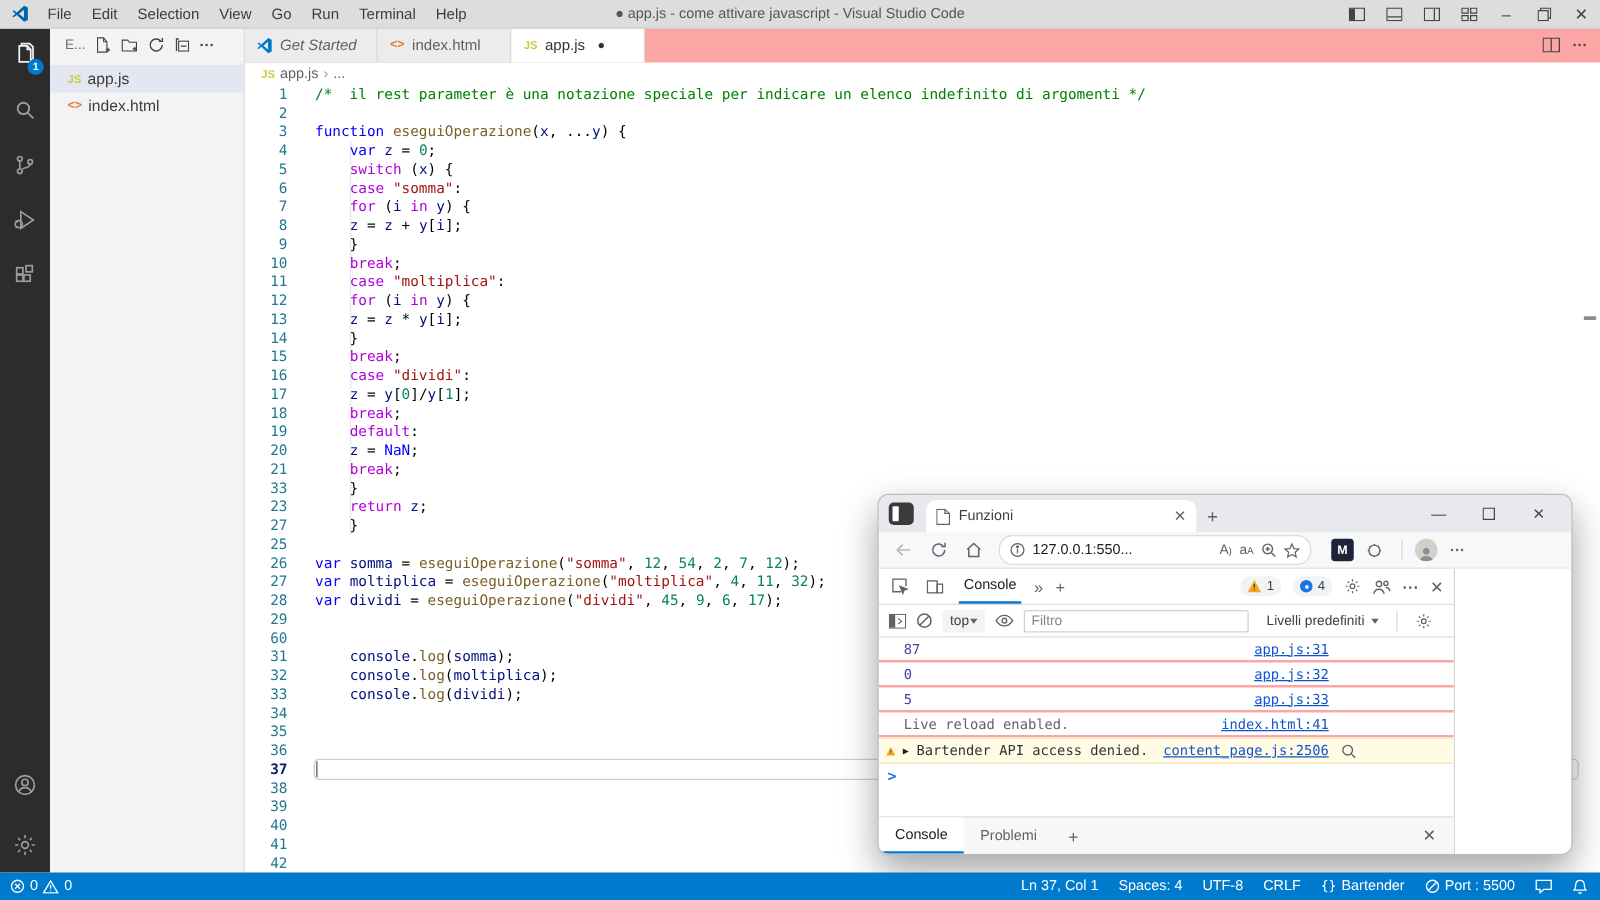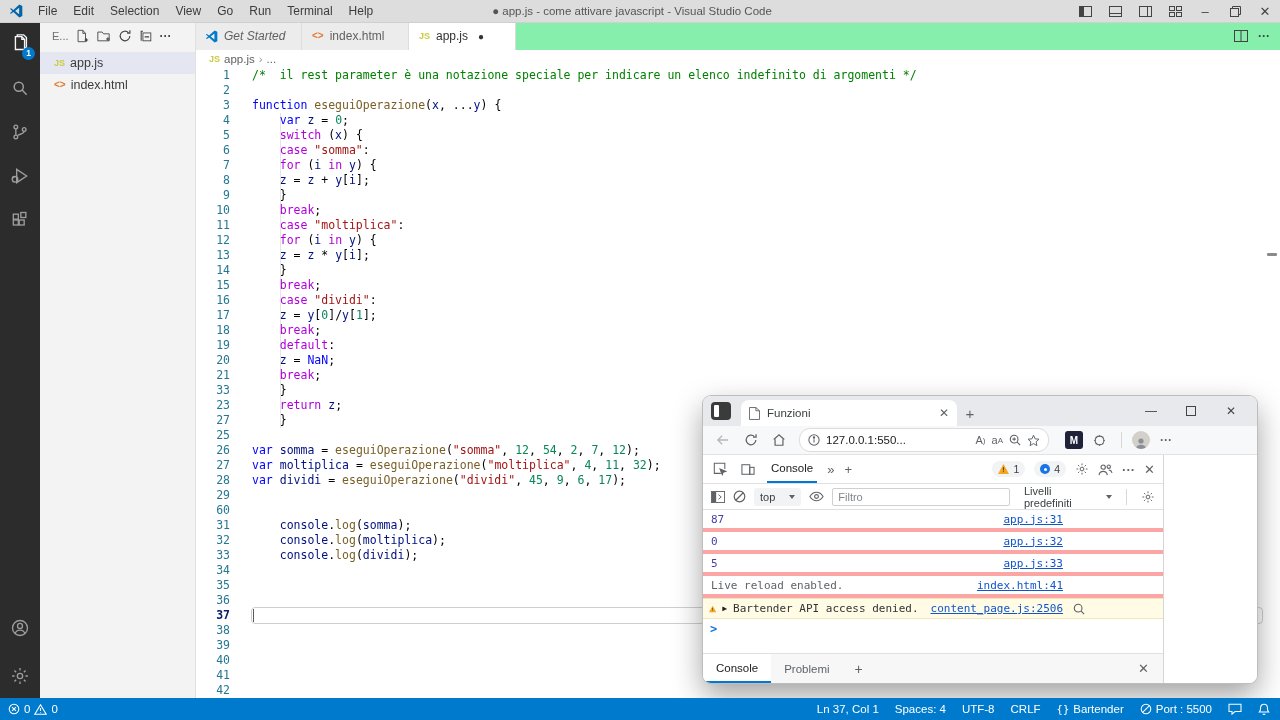--- a/index.html
+++ b/index.html
@@ -36,21 +36,21 @@
   .sb-actions{display:flex;align-items:center;gap:7px;color:#424242}
   .sb-files{margin-top:2px}
   .sb-file{height:22px;display:flex;align-items:center;padding-left:14px;gap:5px;font-size:12.5px;color:#3C3C3C}
   .sb-file.selected{background:#E4E6F1}
   .fic{font-weight:bold;font-size:9px;line-height:1}
   .fic.js{color:#CBCB41}
   .fic.html{color:#E37933;font-size:10px}
 
   
   .editor{position:absolute;left:195px;top:22px;width:1085px;height:676px;background:#fff}
-  .tabbar{height:28px;background:#86efac;display:flex;align-items:stretch;position:relative}
+  .tabbar{height:28px;background:#fca5a5;display:flex;align-items:stretch;position:relative}
   .tab{display:flex;align-items:center;gap:6px;padding:0 10px;font-size:12px;color:#616161;
        background:#ECECEC;border-right:1px solid #DCDCDC;min-width:86px}
   .tab.active{background:#FFFFFF;color:#333}
   .tab .lbl.italic{font-style:italic}
   .dirty-dot{font-size:10px;color:#333;margin-left:4px}
   .tab-actions{margin-left:auto;display:flex;align-items:center;gap:10px;padding-right:10px;color:#424242}
   .breadcrumb{height:18px;display:flex;align-items:center;gap:4px;padding-left:14px;font-size:11.5px;color:#616161;background:#fff}
   .code{position:absolute;left:0;top:46px;width:1085px;height:630px;background:#fff;
         font-family:"DejaVu Sans Mono",monospace;font-size:11.5px;line-height:15px}
   .cl{display:flex;height:15px;white-space:pre}
@@ -103,29 +103,29 @@
   .dt-tabs{height:28px;border-bottom:1px solid #E0E0E0;display:flex;align-items:center;padding:0 8px;gap:10px;flex:0 0 28px}
   .dt-maintab{height:28px;display:flex;align-items:center;padding:0 4px;font-size:11.5px;color:#202124;
               border-bottom:2px solid #0078D4;box-sizing:border-box}
   .dt-sym{color:#5F6368;font-size:13px}
   .dt-right{margin-left:auto;display:flex;align-items:center;gap:9px}
   .badge{height:16px;border-radius:9px;background:#F1F3F4;display:flex;align-items:center;gap:4px;
          padding:0 6px;font-size:10.5px;color:#3C4043}
   .chatdot{width:10px;height:10px;border-radius:50%;background:#1A73E8;position:relative}
   .chatdot::after{content:'';position:absolute;left:3.5px;top:3.5px;width:3px;height:3px;border-radius:50%;background:#fff}
   .dt-ctoolbar{height:25px;border-bottom:1px solid #E0E0E0;display:flex;align-items:center;padding:0 8px;gap:8px;flex:0 0 25px}
-  .top-pill{height:18px;background:#F1F3F4;border-radius:3px;display:flex;align-items:center;gap:14px;
+  .top-pill{height:18px;background:#F1F3F4;border-radius:3px;display:flex;align-items:center;gap:1px;
             padding:0 6px;font-size:11px;color:#3C4043}
   .caret{width:0;height:0;border-left:3.5px solid transparent;border-right:3.5px solid transparent;border-top:4.5px solid #5F6368}
   .filtro{height:16px;width:168px;border:1px solid #D0D0D0;border-radius:2px;font-size:11px;padding:0 5px;
           color:#202124;font-family:"Liberation Sans",sans-serif;outline:none;background:#fff}
   .filtro::placeholder{color:#80868B}
   .levels{display:flex;align-items:center;gap:5px;font-size:11px;color:#3C4043;margin-left:6px}
   .dt-rows{flex:1;min-height:0;font-family:"DejaVu Sans Mono",monospace;font-size:11px;overflow:hidden}
-  .crow{height:18px;display:flex;align-items:center;border-bottom:4px solid #fca5a5;padding:0 100px 0 8px;gap:6px}
+  .crow{height:18px;display:flex;align-items:center;border-bottom:2px solid #fca5a5;padding:0 100px 0 20px;gap:6px}
   .crow .msg{white-space:nowrap}
   .crow .flex{flex:1}
   .crow a{color:#1155CC;text-decoration:underline;white-space:nowrap}
   .crow.log .msg{color:#443FA5}
   .crow.info .msg{color:#5F6368}
   .crow.warning{background:#FFFBE5;border-top:1px solid #F0E6BE;border-bottom:1px solid #F0E6BE;height:19px;
                 padding:0 78px 0 6px;color:#333}
   .crow.warning .tri{font-size:8px;color:#202124}
   .prompt-row{height:20px;display:flex;align-items:center;padding-left:7px}
   .chev{color:#1A73E8;font-weight:bold;font-size:12px;font-family:"DejaVu Sans Mono",monospace}

